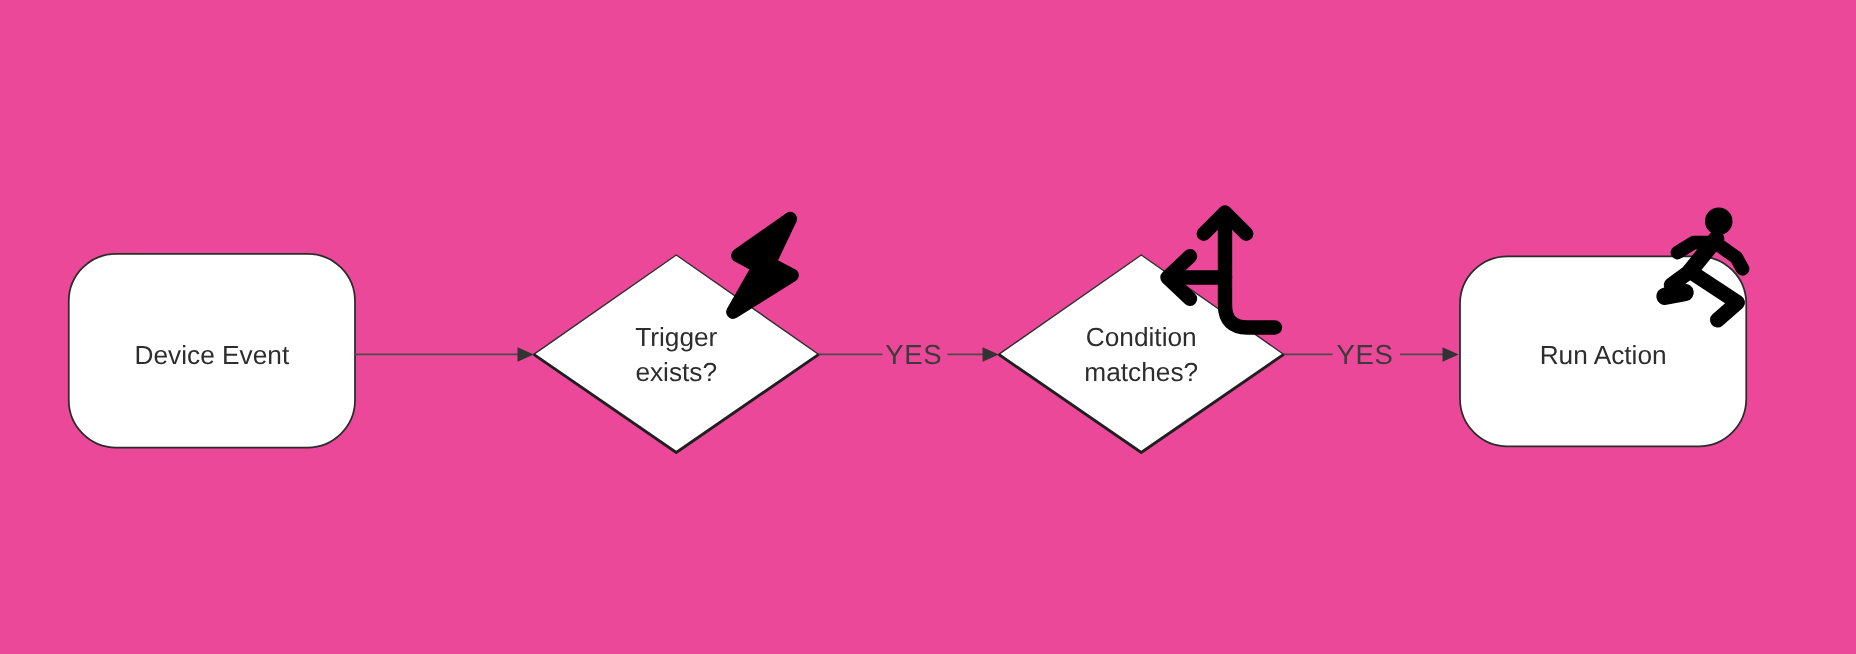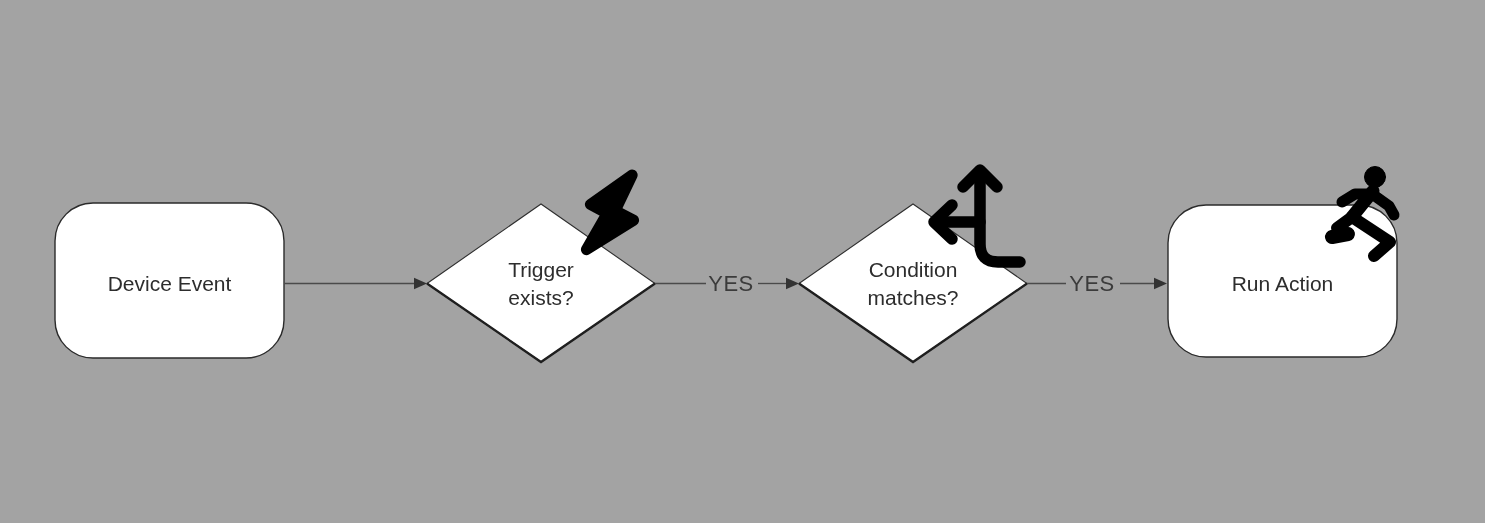--- a/index.html
+++ b/index.html
@@ -4,21 +4,21 @@
 <style>
   html, body {
     margin: 0;
     padding: 0;
     background: #ffffff;
   }
   .canvas {
     position: relative;
     width: 1485px;
     height: 523px;
-    background: #a3a3a3;
+    background: #ec4899;
     overflow: hidden;
     font-family: "Liberation Sans", sans-serif;
   }
   svg { display: block; }
   .node-shape {
     fill: #ffffff;
     stroke: #2b2b2b;
     stroke-width: 1.4;
   }
   .diamond-shape {

